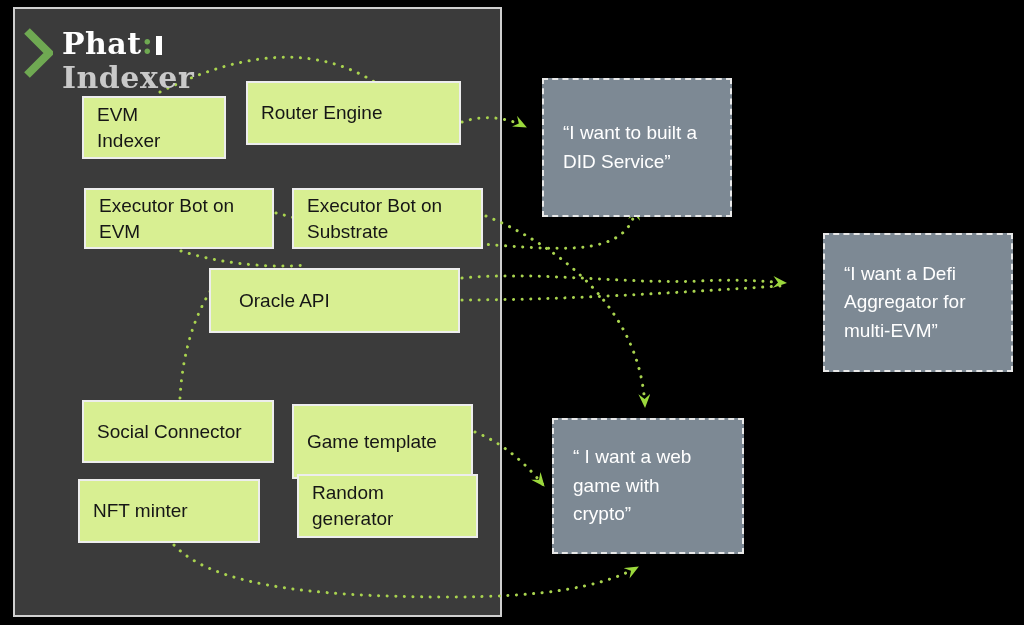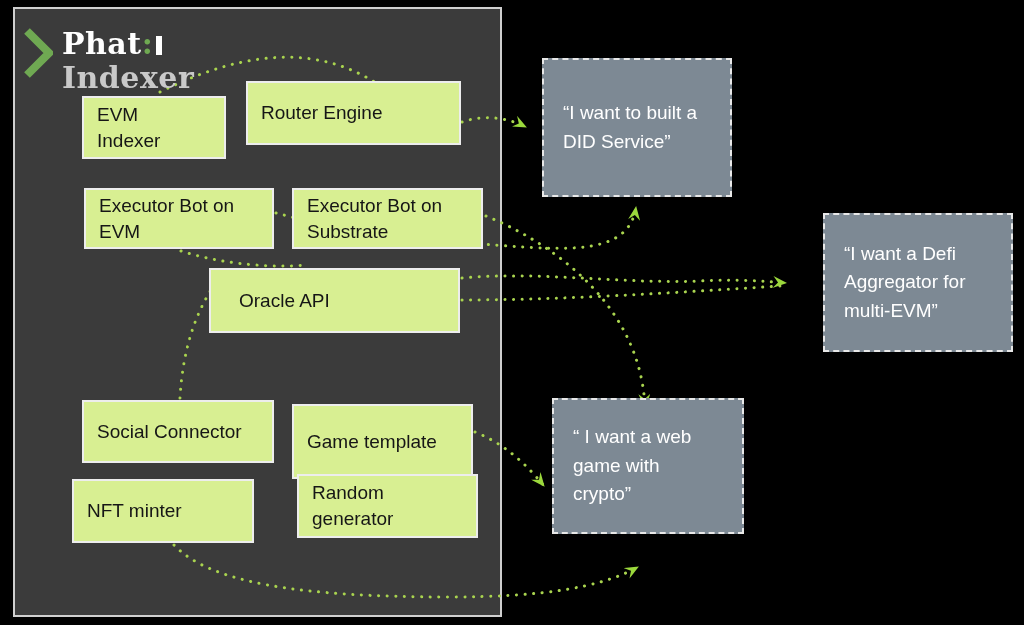--- a/index.html
+++ b/index.html
@@ -42,20 +42,21 @@
   
   .usecase{
     position:absolute;box-sizing:border-box;
     background:var(--uc-fill,#7d8994);
     border:2px dashed var(--uc-border,#e8e8e8);
     color:var(--uc-text,#ffffff);
     font-size:19px;line-height:1.5;
     display:flex;align-items:center;
     padding-left:19px;padding-right:6px;
     white-space:pre-line;
+    margin-top:20px;
   }
 </style>
 </head>
 <body>
 
 <div id="stage" style="--bg: #000000; --panel-fill: #3b3b3b; --panel-border: #cfcfcf; --comp-fill: #d8ef92; --comp-border: #ededed; --comp-text: #161616; --uc-fill: #7d8994; --uc-border: #e8e8e8; --uc-text: #ffffff; --dot: #a9d44f; --logo-green: #6fa952; --logo-white: #ffffff; --logo-gray: #c9c9c9;">
 
   <div id="panel"></div>
 
   <svg id="connector-svg" width="1024" height="625" viewBox="0 0 1024 625">
@@ -82,21 +83,21 @@
       <div class="component" style="left: 82px; top: 96px; width: 144px; height: 63px;">EVM
 Indexer</div>
       <div class="component" style="left: 246px; top: 81px; width: 215px; height: 64px;">Router Engine</div>
       <div class="component" style="left: 84px; top: 188px; width: 190px; height: 61px;">Executor Bot on
 EVM</div>
       <div class="component" style="left: 292px; top: 188px; width: 191px; height: 61px;">Executor Bot  on
 Substrate</div>
       <div class="component" style="left: 209px; top: 268px; width: 251px; height: 65px; padding-left: 28px;">Oracle API</div>
       <div class="component" style="left: 82px; top: 400px; width: 192px; height: 63px;">Social Connector</div>
       <div class="component" style="left: 292px; top: 404px; width: 181px; height: 75px;">Game template</div>
-      <div class="component" style="left: 72px; top: 479px; width: 182px; height: 64px;">NFT minter</div>
+      <div class="component" style="left: 78px; top: 479px; width: 182px; height: 64px;">NFT minter</div>
       <div class="component" style="left: 297px; top: 474px; width: 181px; height: 64px;">Random
 generator</div>
     </div>
 
   <div id="usecase-layer">
       <div class="usecase" style="left: 542px; top: 58px; width: 190px; height: 139px;">“I want to built a
 DID Service”</div>
       <div class="usecase" style="left: 823px; top: 213px; width: 190px; height: 139px;">“I want a Defi
 Aggregator for
 multi-EVM”</div>

